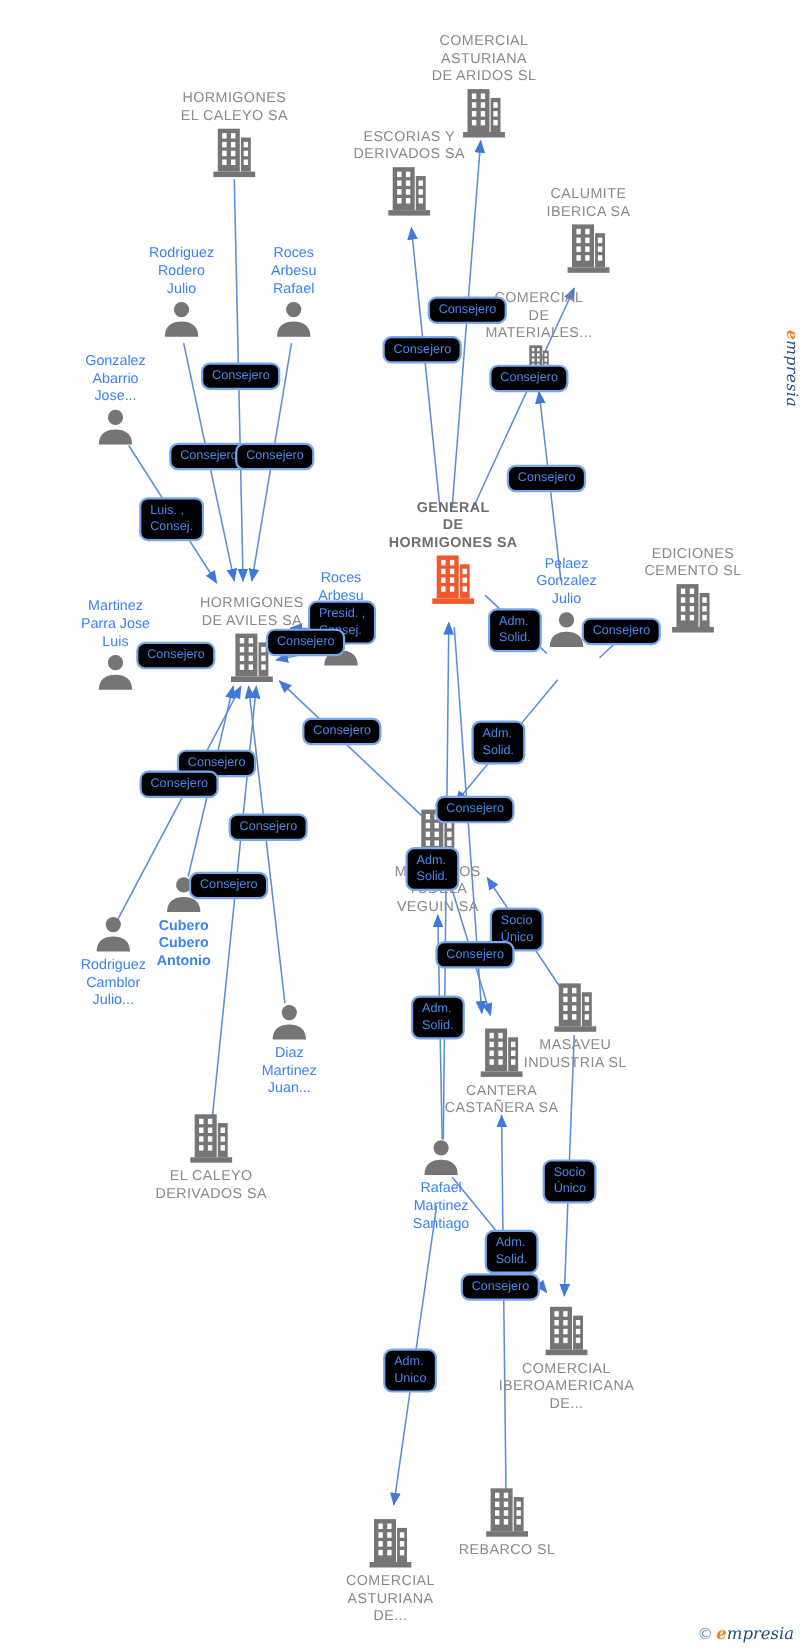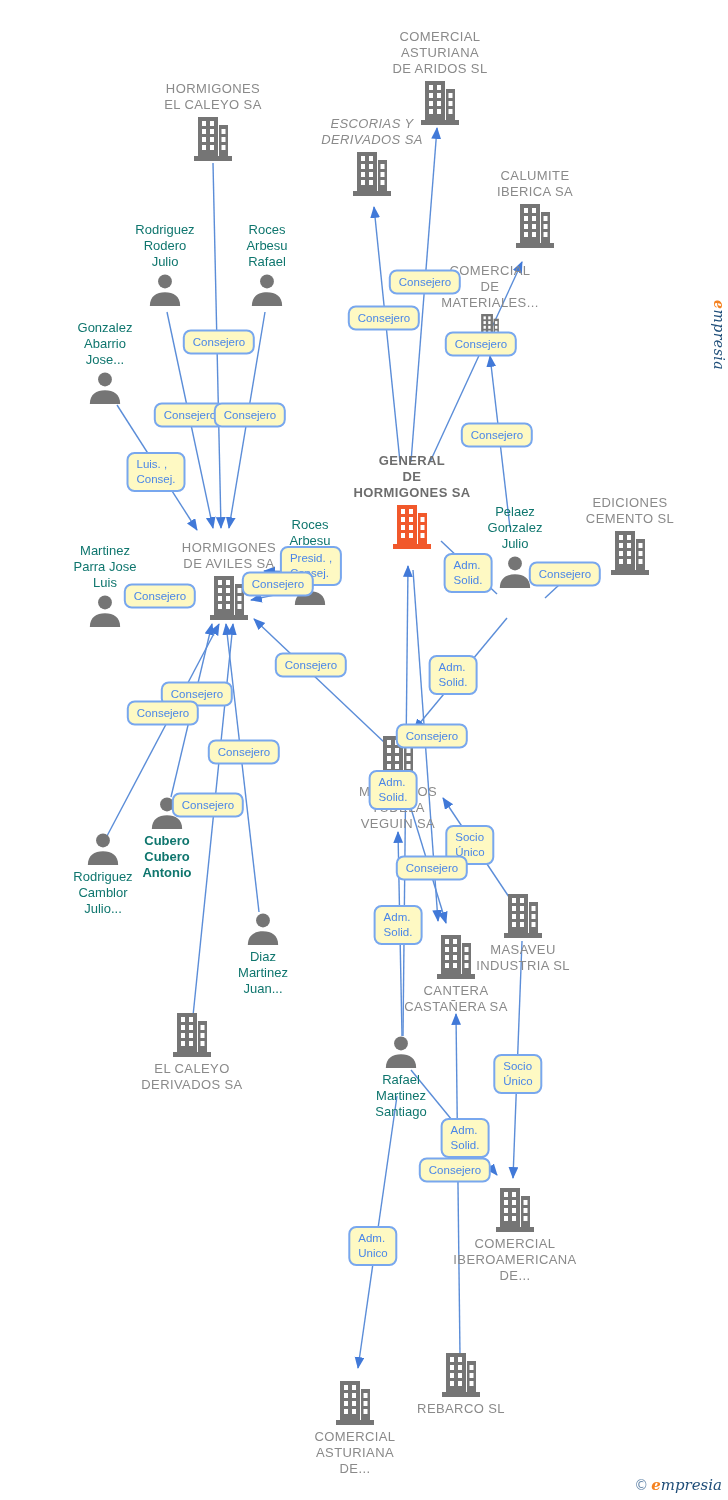--- a/index.html
+++ b/index.html
@@ -5,24 +5,24 @@
   html,body{margin:0;padding:0;background:#fff;}
   #canvas{position:relative;width:728px;height:1500px;background:#fff;overflow:hidden;
           font-family:"Liberation Sans","DejaVu Sans",sans-serif;}
   .edge-layer{position:absolute;left:0;top:0;z-index:1;}
   #node-layer,#badge-layer{position:absolute;left:0;top:0;width:728px;height:1500px;z-index:2;pointer-events:none;}
   #badge-layer{z-index:3;}
   .node{position:absolute;transform:translate(-50%,-50%);pointer-events:auto;}
   .node .icon{display:block;line-height:0;}
   .node .icon svg{display:block;}
   .node-label{position:absolute;left:50%;transform:translateX(-50%);width:170px;text-align:center;
-              font-size:13px;line-height:16px;color:#0f766e;}
+              font-size:13px;line-height:16px;color:#3b82f6;}
   .company .node-label{letter-spacing:.4px;color:#8a8a8a;}
   .node-label.hl{font-weight:bold;color:#6d6d6d;}
-  .badge{position:absolute;transform:translate(-50%,-50%);background:#fef9c3;border:2px solid #78a7ee;
+  .badge{position:absolute;transform:translate(-50%,-50%);background:#000000;border:2px solid #78a7ee;
          border-radius:8px;color:#4a86e8;font-size:11.5px;line-height:15px;padding:3px 8px;
          white-space:nowrap;pointer-events:auto;text-align:left;}
   .side-mark{position:absolute;right:1px;top:300px;writing-mode:vertical-rl;z-index:4;
              font-family:"DejaVu Serif",serif;font-style:italic;font-size:14px;letter-spacing:.5px;}
   .corner-mark{position:absolute;right:6px;bottom:6px;z-index:4;font-family:"DejaVu Serif",serif;
                font-style:italic;font-size:15px;}
   .logo-c{color:#6b8cae;font-style:normal;font-size:14px;margin-right:3px;font-family:"DejaVu Sans",sans-serif;}
   .logo-e{color:#f58220;font-weight:bold;}
   .logo-rest{color:#1f4e79;}
 </style>
@@ -142,21 +142,21 @@
               <rect x="11" y="22" width="4" height="5"></rect>
               <rect x="19" y="22" width="4" height="5"></rect>
               <rect x="11" y="30" width="4" height="5"></rect>
               <rect x="19" y="30" width="4" height="5"></rect>
               <rect x="30.5" y="14" width="4" height="5"></rect>
               <rect x="30.5" y="22" width="4" height="5"></rect>
               <rect x="30.5" y="30" width="4" height="5"></rect>
             </g>
           </svg>
         </div>
-        <div class="node-label" style="bottom: calc(100% + 2px); font-style: italic;">
+        <div class="node-label" style="bottom: calc(100% + 2px);">
           <div>ESCORIAS Y</div>
           <div>DERIVADOS SA</div>
         </div>
       </div>
       <div class="node company" style="left: 535px; top: 226px;">
         <div class="icon">
           <svg width="44" height="48" viewBox="0 0 44 48">
             <g fill="#757575">
               <rect x="7" y="2" width="20" height="39"></rect>
               <rect x="28" y="10" width="9" height="31"></rect>

